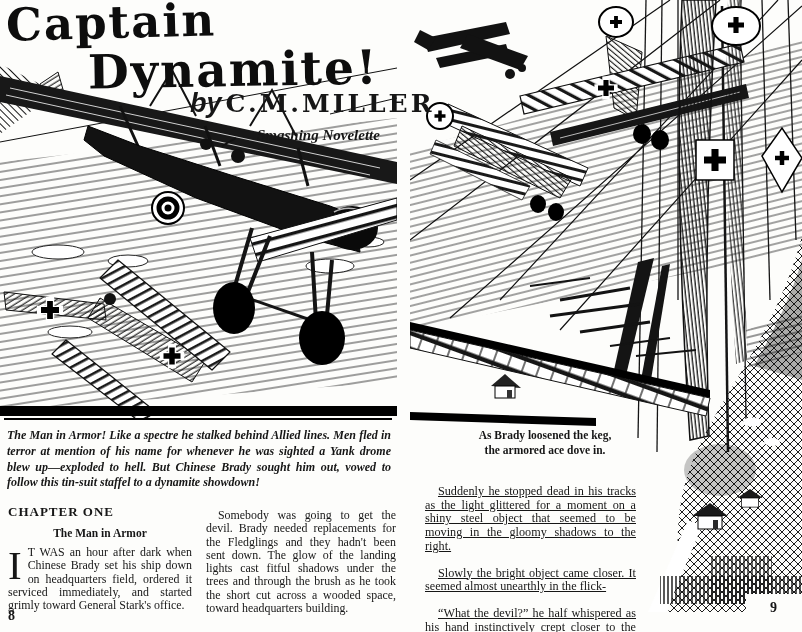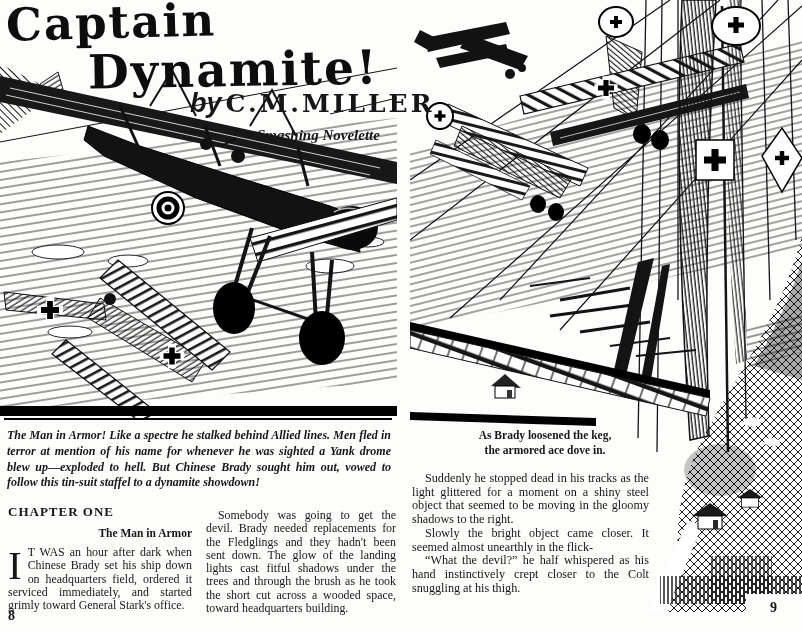--- a/index.html
+++ b/index.html
@@ -13,33 +13,33 @@
   .title-line{position:absolute;font-family:"DejaVu Serif",serif;font-weight:700;color:#0d0d0d;letter-spacing:2px;white-space:nowrap;z-index:3;}
   .title1{left:6px;top:-4px;font-size:45px;transform:rotate(-1.5deg);}
   .title2{left:88px;top:42px;font-size:47px;transform:rotate(-1deg);}
   .byline{position:absolute;left:190px;top:88px;z-index:3;font-weight:700;white-space:nowrap;}
   .byline .by{font-style:italic;font-size:27px;font-family:Liberation Sans, sans-serif;}
   .byline .name{font-size:25px;letter-spacing:3px;font-family:"DejaVu Serif",serif;}
   .subtitle{position:absolute;left:257px;top:127px;z-index:3;font-weight:700;font-style:italic;font-size:15px;white-space:nowrap;}
   
   .lede{position:absolute;left:7px;top:428px;width:384px;font-weight:700;font-style:italic;font-size:12px;line-height:15.8px;text-align:justify;z-index:3;}
   .chapter{position:absolute;left:8px;top:504px;width:184px;font-weight:700;font-size:13px;letter-spacing:1px;}
-  .section{position:absolute;left:8px;top:527px;width:184px;text-align:right;font-weight:700;font-size:11.5px;}
+  .section{position:absolute;left:8px;top:527px;width:184px;text-align:center;font-weight:700;font-size:11.5px;}
   .col{position:absolute;font-size:11.9px;line-height:13.3px;text-align:justify;}
   .col p{margin:0;}
   .col1{left:8px;top:546px;width:184px;}
   .col2{left:206px;top:509px;width:190px;}
   .col2 p{text-indent:12px;}
   .dropcap{float:left;font-size:41px;line-height:36px;font-weight:400;margin:1px 6px 0 0;}
   .pgnum{position:absolute;font-weight:700;font-size:14px;}
   .pgnum-8{left:8px;top:608px;}
   .pgnum-9{left:360px;top:600px;}
   .r-caption{position:absolute;left:30px;top:428px;width:210px;text-align:center;font-weight:700;font-size:11.5px;line-height:14.5px;z-index:3;}
   .r-col{left:2px;top:472px;width:237px;font-size:12.2px;line-height:13.7px;}
-  .r-col p{text-indent:13px;margin:0;}
+  .r-col p{text-indent:13px;margin:13px;text-decoration:underline;}
 </style>
 </head>
 <body>
 
 <div class="spread">
 
   <div class="page page-left">
 
     <svg class="illo" style="left:0;top:14px;" width="397" height="406" viewBox="0 0 397 406" aria-hidden="true">
       <defs>

